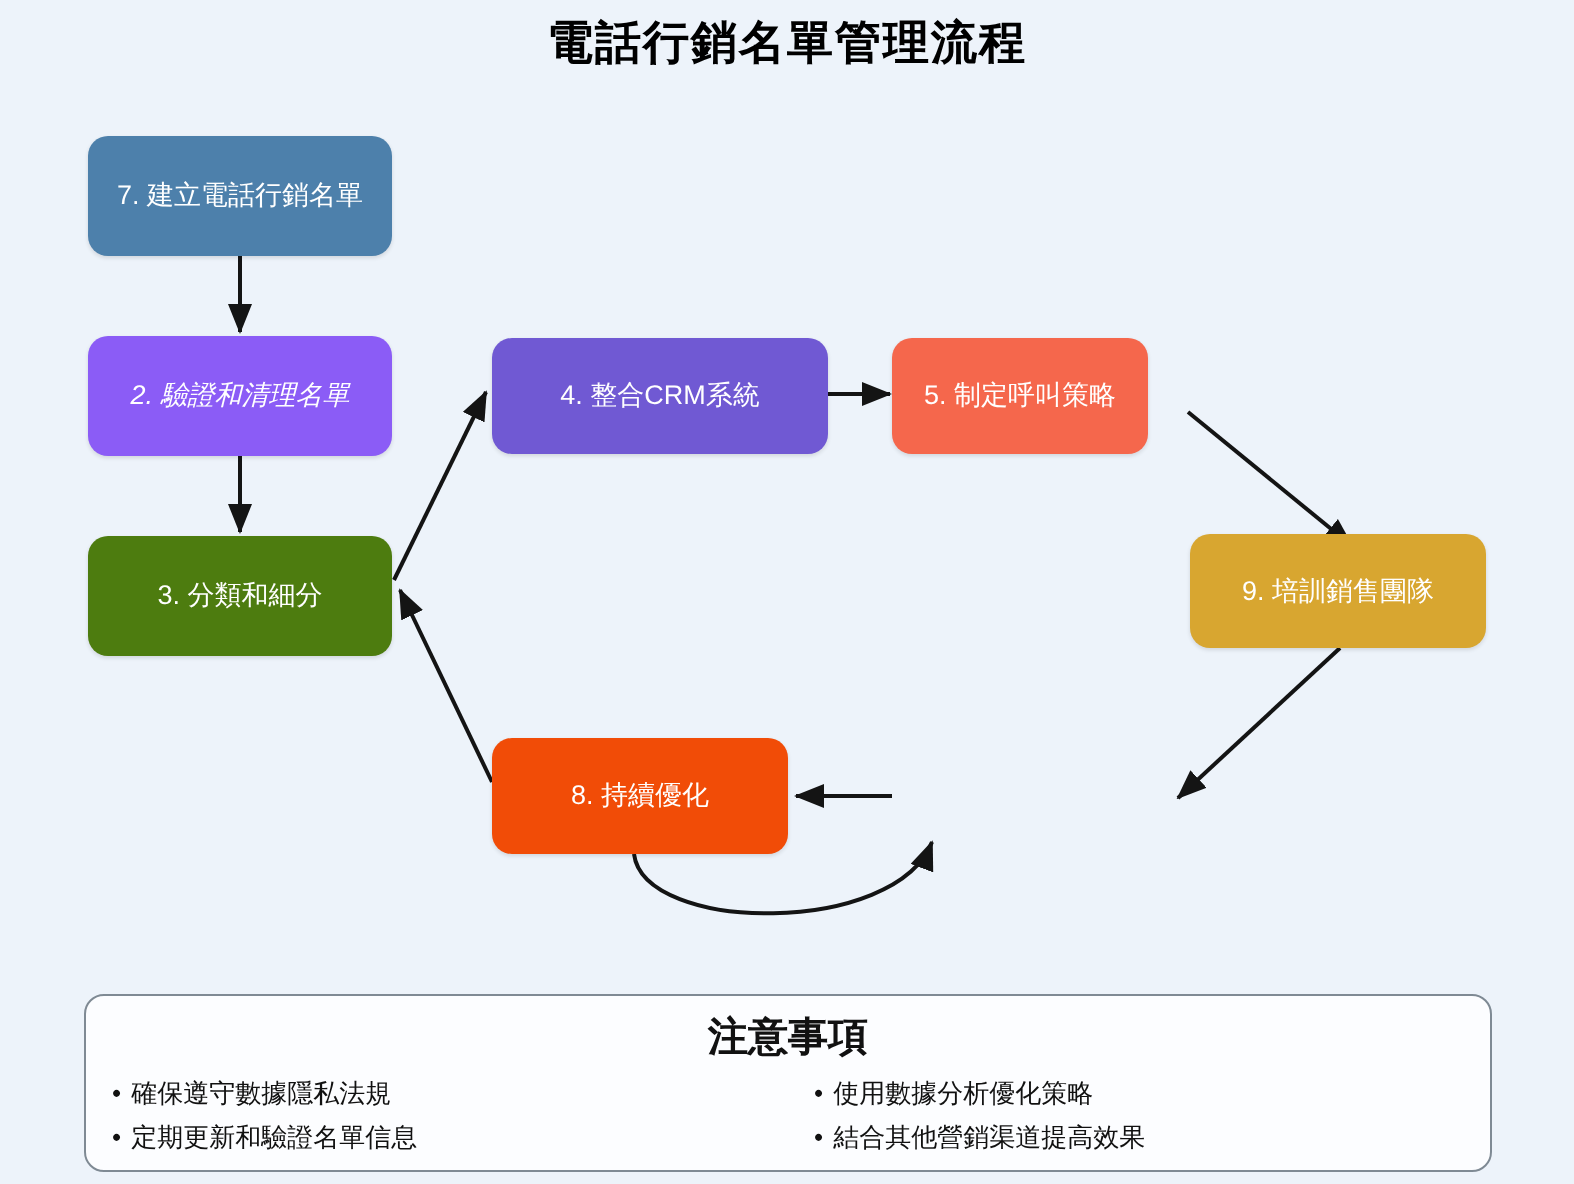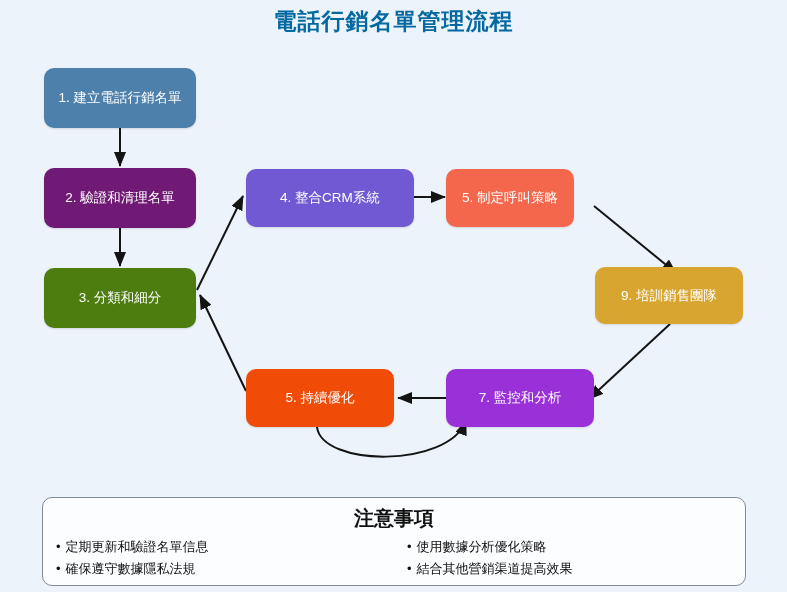--- a/index.html
+++ b/index.html
@@ -18,21 +18,21 @@
   }
   #page-title {
     position: absolute;
     top: 6px;
     left: 0;
     width: 100%;
     text-align: center;
     font-size: 23px;
     font-weight: bold;
     letter-spacing: 1px;
-    color: #0369a1;
+    color: #000000;
   }
   #arrow-layer {
     position: absolute;
     top: 0;
     left: 0;
   }
   .node {
     position: absolute;
     border-radius: 10px;
     display: flex;
@@ -108,50 +108,47 @@
       <path d="M393,197 L445,197" marker-end="url(#ah)"></path>
       <path d="M594,206 L676,273" marker-end="url(#ah)"></path>
       <path d="M670,324 L589,399" marker-end="url(#ah)"></path>
       <path d="M446,398 L398,398" marker-end="url(#ah)"></path>
       <path d="M246,391 L200,295" marker-end="url(#ah)"></path>
       <path d="M317,427 C322,467 448,468 466,421" marker-end="url(#ah)"></path>
     </g>
   </svg>
 
   <div class="node n1" style="background: rgb(77, 128, 171);">
-      <span>1. 建立電話行銷名單</span>
+      <span>7. 建立電話行銷名單</span>
     </div>
-  <div class="node n2" style="background: #701a75;">
+  <div class="node n2" style="background: #8b5cf6; font-style: italic;">
       <span>2. 驗證和清理名單</span>
     </div>
   <div class="node n3" style="background: #4d7c0f;">
       <span>3. 分類和細分</span>
     </div>
   <div class="node n4" style="background: rgb(112, 89, 211);">
       <span>4. 整合CRM系統</span>
     </div>
   <div class="node n5" style="background: rgb(245, 103, 76);">
       <span>5. 制定呼叫策略</span>
     </div>
   <div class="node n6" style="background: rgb(216, 166, 48);">
       <span>9. 培訓銷售團隊</span>
     </div>
-  <div class="node n7" style="background: rgb(154, 48, 216);">
-      <span>7. 監控和分析</span>
-    </div>
   <div class="node n8" style="background: rgb(241, 76, 7);">
-      <span>5. 持續優化</span>
+      <span>8. 持續優化</span>
     </div>
 
   <div id="notes-panel">
     <div id="notes-title">注意事項</div>
     <div id="notes-columns">
       <div class="notes-col">
+        <div class="notes-row"><span class="bullet">•</span><span>確保遵守數據隱私法規</span></div>
         <div class="notes-row"><span class="bullet">•</span><span>定期更新和驗證名單信息</span></div>
-        <div class="notes-row"><span class="bullet">•</span><span>確保遵守數據隱私法規</span></div>
       </div>
       <div class="notes-col">
         <div class="notes-row"><span class="bullet">•</span><span>使用數據分析優化策略</span></div>
         <div class="notes-row"><span class="bullet">•</span><span>結合其他營銷渠道提高效果</span></div>
       </div>
     </div>
   </div>
 
 </div>
 

